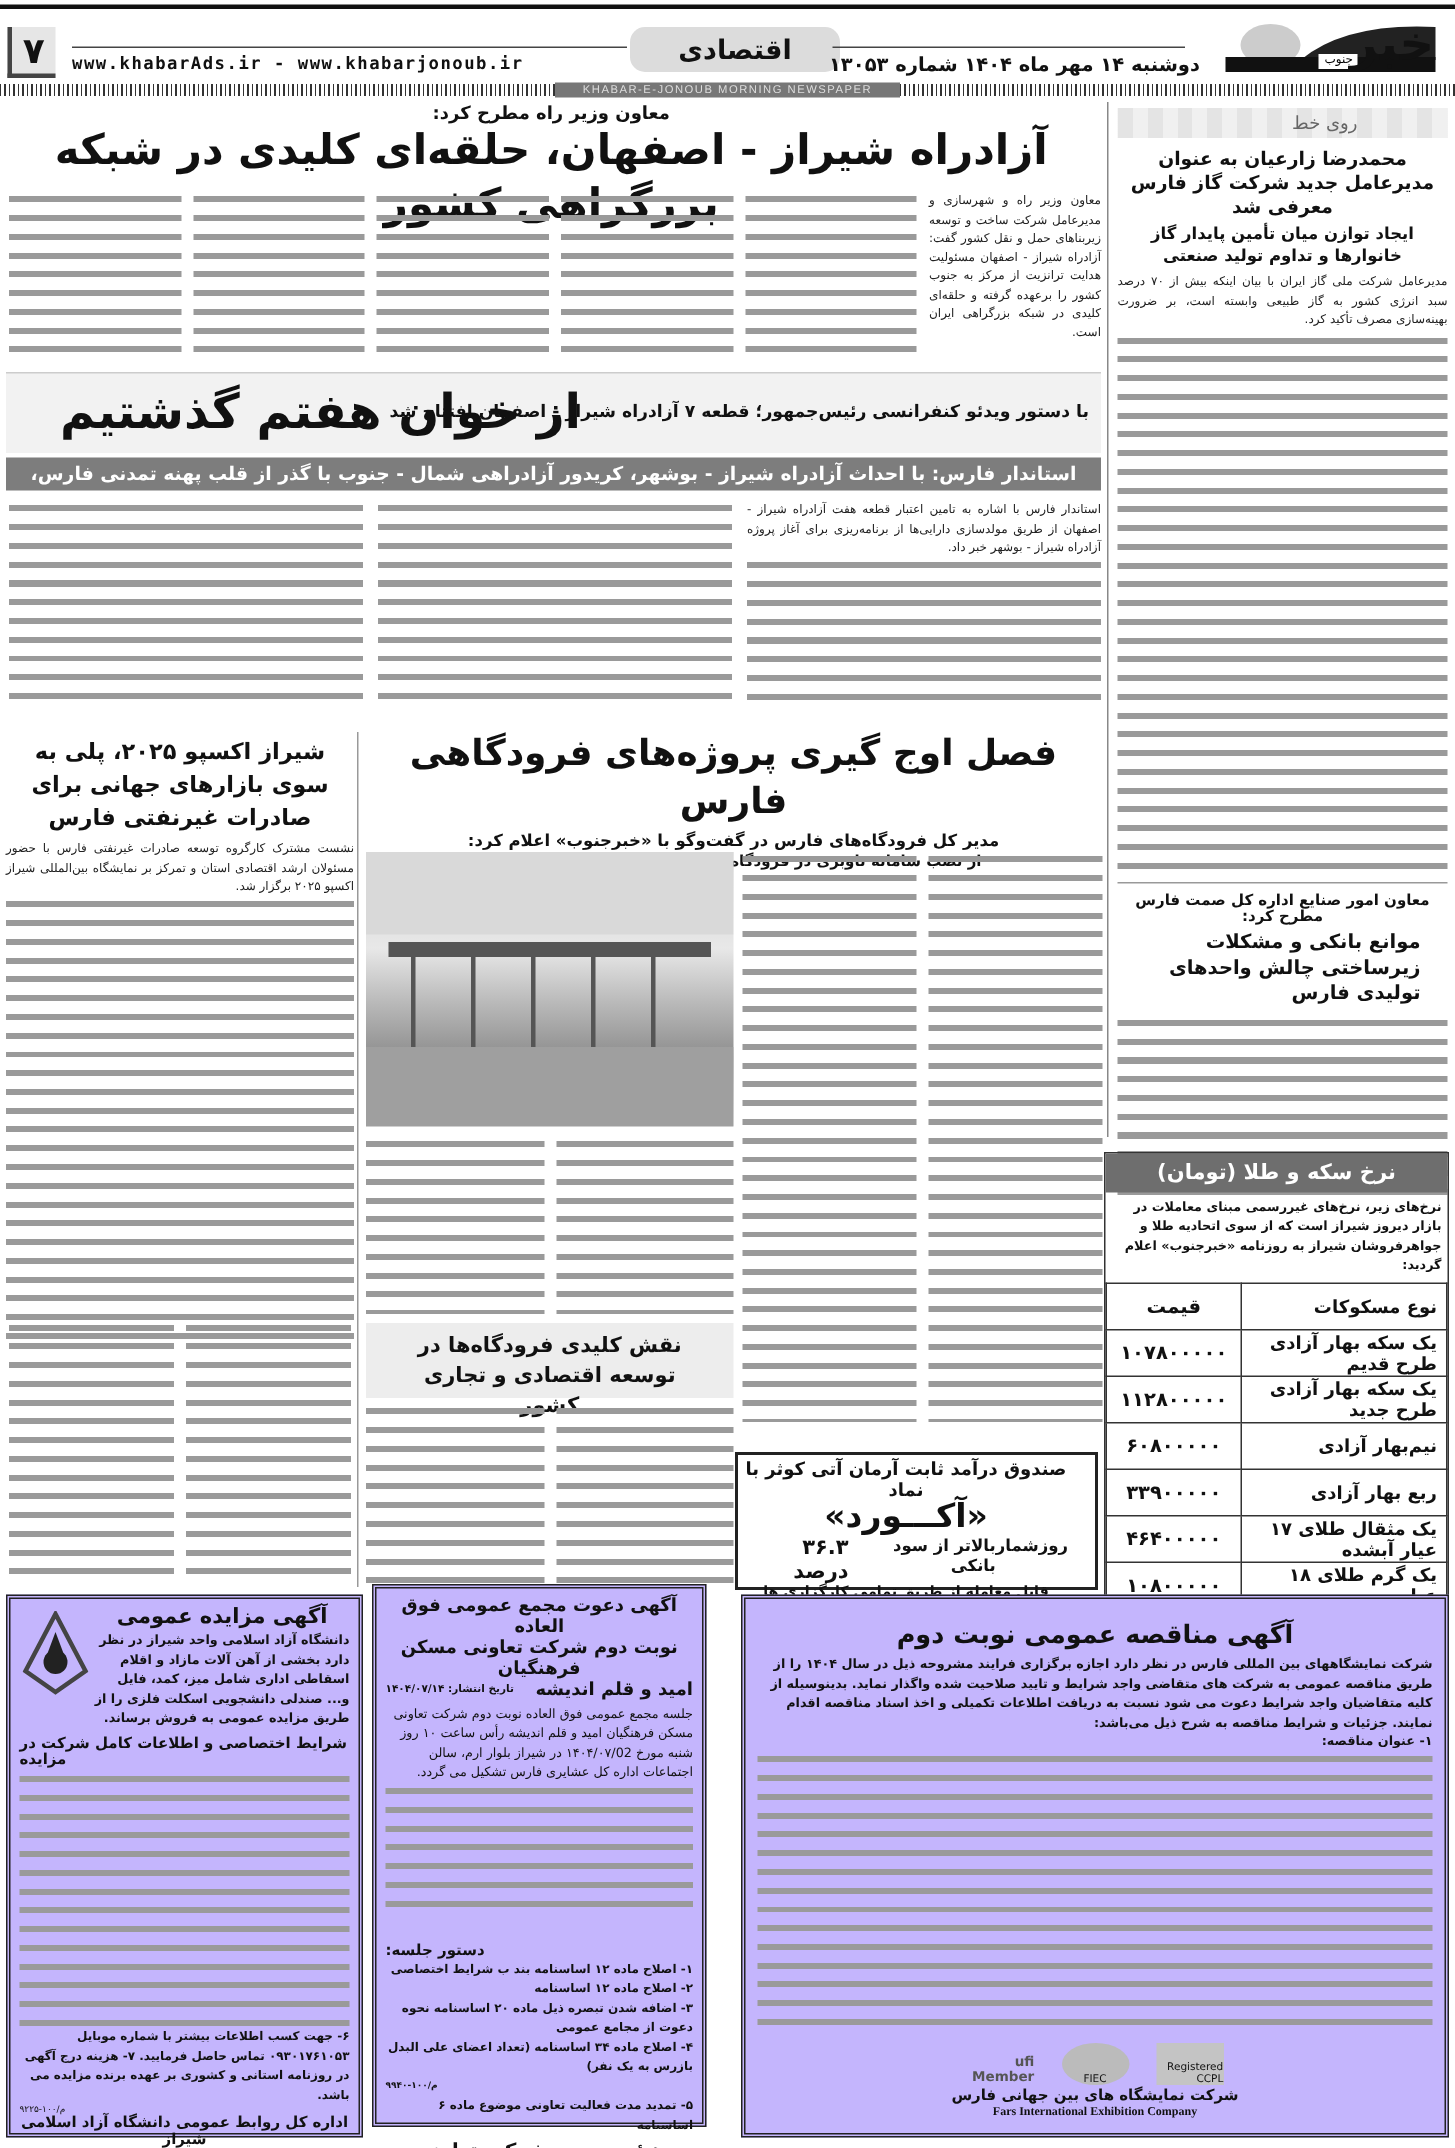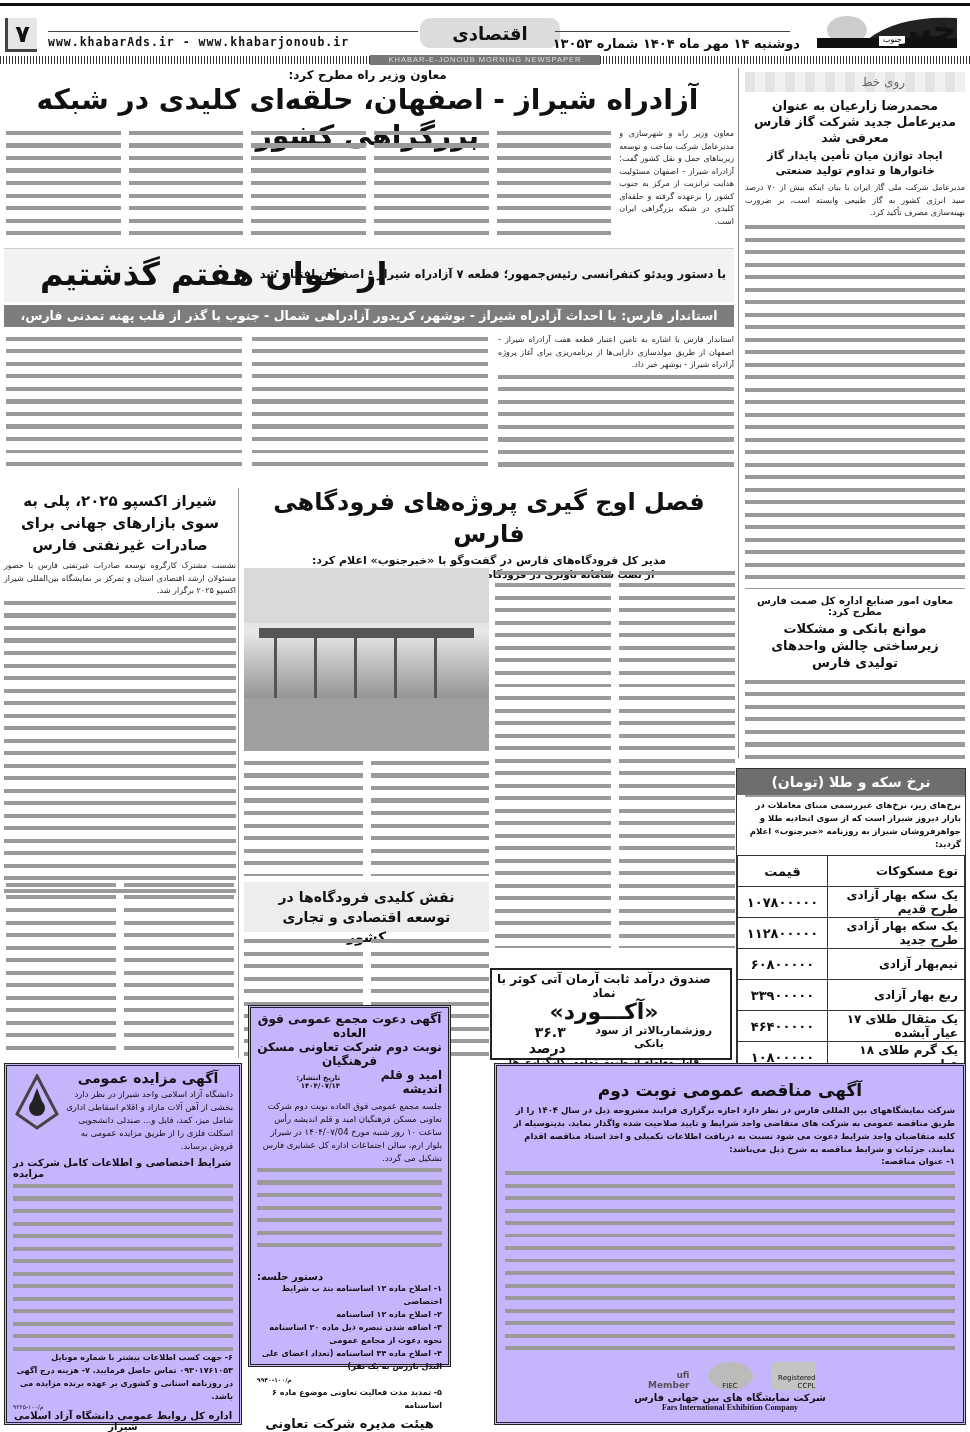--- a/index.html
+++ b/index.html
@@ -59,21 +59,21 @@
 
 <div class="abs" style="left:738px;top:68px;width:1px;height:690px;background:#888"></div>
 <div class="abs rtl" style="left:745px;top:72px;width:220px">
   <div style="height:20px;background:repeating-linear-gradient(90deg,#e4e4e4 0 10px,#f0f0f0 10px 20px);color:#666;font-size:12px;padding-right:60px;line-height:20px">روی خط</div>
   <div style="text-align:center;font-weight:bold;font-size:12.5px;line-height:16px;margin-top:6px">محمدرضا زارعیان به عنوان مدیرعامل جدید شرکت گاز فارس معرفی شد</div>
   <div style="text-align:center;font-weight:bold;font-size:11px;line-height:15px;margin-top:2px">ایجاد توازن میان تأمین پایدار گاز خانوارها و تداوم تولید صنعتی</div>
   <div class="col-text" style="margin-top:4px">مدیرعامل شرکت ملی گاز ایران با بیان اینکه بیش از ۷۰ درصد سبد انرژی کشور به گاز طبیعی وابسته است، بر ضرورت بهینه‌سازی مصرف تأکید کرد.</div>
   <div class="filler" style="height:360px;margin-top:2px"></div>
   <div class="hline" style="margin:6px 0"></div>
   <div style="text-align:center;font-weight:bold;font-size:10px;margin-top:4px">معاون امور صنایع اداره کل صمت فارس مطرح کرد:</div>
-  <div style="text-align:center;font-weight:900;font-size:13px;line-height:17px;margin-top:3px;padding:0 18px">موانع بانکی و مشکلات زیرساختی چالش واحدهای تولیدی فارس</div>
+  <div style="font-weight:900;font-size:13px;line-height:17px;margin-top:3px;padding:0 18px">موانع بانکی و مشکلات زیرساختی چالش واحدهای تولیدی فارس</div>
   <div class="filler" style="height:120px;margin-top:6px"></div>
 </div>
 
 <div class="abs rtl" style="left:736px;top:768px;width:230px;border:1px solid #333">
   <div class="grey-band" style="text-align:center;font-size:14px;height:26px;line-height:26px;background:#6e6e6e">نرخ سکه و طلا (تومان)</div>
   <div style="font-size:8.5px;line-height:13px;padding:4px 4px;font-weight:bold">نرخ‌های زیر، نرخ‌های غیررسمی مبنای معاملات در بازار دیروز شیراز است که از سوی اتحادیه طلا و جواهرفروشان شیراز به روزنامه «خبرجنوب» اعلام گردید:</div>
   <table class="price-table">
     <tbody>
         <tr>
       <th>نوع مسکوکات</th>
@@ -207,28 +207,28 @@
   <div class="filler" style="height:190px;margin-top:2px"></div>
   <div style="display:flex;justify-content:center;gap:18px;margin-top:4px">
     <div style="width:45px;height:28px;background:#c4c4c4;font-size:7px;display:flex;align-items:flex-end;justify-content:center;direction:ltr">Registered CCPL</div>
     <div style="width:45px;height:28px;border-radius:50%;background:#bbb;font-size:7px;display:flex;align-items:flex-end;justify-content:center;direction:ltr">FIEC</div>
     <div style="width:45px;height:28px;font-size:9px;font-weight:bold;color:#555;display:flex;align-items:flex-end;justify-content:center;direction:ltr">ufi Member</div>
   </div>
   <div style="text-align:center;font-weight:bold;font-size:10px;margin-top:2px">شرکت نمایشگاه های بین جهانی فارس</div>
   <div style="text-align:center;font-size:8px;font-family:'Liberation Serif',serif;font-weight:bold;direction:ltr">Fars International Exhibition Company</div>
 </div>
 
-<div class="abs rtl ad-box" style="left:248px;top:1005px;width:203px;height:362px;padding:4px 6px">
+<div class="abs rtl ad-box" style="left:248px;top:1056px;width:223px;height:362px;padding:4px 6px">
   <div style="font-weight:900;font-size:12px;text-align:center">آگهی دعوت مجمع عمومی فوق العاده</div>
   <div style="font-weight:900;font-size:12px;text-align:center">نوبت دوم شرکت تعاونی مسکن فرهنگیان</div>
   <div style="display:flex;justify-content:space-between;align-items:center">
     <span style="font-weight:900;font-size:12px">امید و قلم اندیشه</span>
     <span style="font-size:7px;font-weight:bold">تاریخ انتشار: ۱۴۰۴/۰۷/۱۴</span>
   </div>
-  <div style="font-size:8.5px;line-height:13px;margin-top:4px">جلسه مجمع عمومی فوق العاده نوبت دوم شرکت تعاونی مسکن فرهنگیان امید و قلم اندیشه رأس ساعت ۱۰ روز شنبه مورخ ۱۴۰۴/۰۷/04 در شیراز بلوار ارم، سالن اجتماعات اداره کل عشایری فارس تشکیل می گردد.</div>
+  <div style="font-size:8.5px;line-height:13px;margin-top:4px">جلسه مجمع عمومی فوق العاده نوبت دوم شرکت تعاونی مسکن فرهنگیان امید و قلم اندیشه رأس ساعت ۱۰ روز شنبه مورخ ۱۴۰۴/۰۷/02 در شیراز بلوار ارم، سالن اجتماعات اداره کل عشایری فارس تشکیل می گردد.</div>
   <div class="filler" style="height:90px"></div>
   <div style="font-weight:bold;font-size:10px;text-align:left;margin-top:16px">دستور جلسه:</div>
   <div style="font-size:8px;line-height:13px;font-weight:bold">
     <div>۱- اصلاح ماده ۱۲ اساسنامه بند ب شرایط اختصاصی</div>
     <div>۲- اصلاح ماده ۱۲ اساسنامه</div>
     <div>۳- اضافه شدن تبصره ذیل ماده ۲۰ اساسنامه نحوه دعوت از مجامع عمومی</div>
     <div>۴- اصلاح ماده ۳۴ اساسنامه (تعداد اعضای علی البدل بازرس به یک نفر)</div>
     <div style="font-size:6px;text-align:left">م/۱۰۰-۹۹۴۰</div>
     <div>۵- تمدید مدت فعالیت تعاونی موضوع ماده ۶ اساسنامه</div>
   </div>
@@ -237,19 +237,19 @@
 
 <div class="abs rtl ad-box" style="left:4px;top:1063px;width:238px;height:362px;padding:4px 6px">
   <div class="abs" style="left:8px;top:8px;width:44px;height:56px">
     <svg width="44" height="56" viewBox="0 0 44 56">
         <path d="M22 2 L42 40 L22 54 L2 40 Z" fill="none" stroke="#444" stroke-width="3"></path>
         <circle cx="22" cy="34" r="8" fill="#222"></circle>
         <path d="M22 14 L28 30 L16 30 Z" fill="#222"></path>
       </svg>
   </div>
   <div style="font-weight:900;font-size:14px;text-align:center;padding-left:50px">آگهی مزایده عمومی</div>
-  <div style="font-size:8.5px;line-height:13px;font-weight:normal;padding-left:50px;margin-top:2px">دانشگاه آزاد اسلامی واحد شیراز در نظر دارد بخشی از آهن آلات مازاد و اقلام اسقاطی اداری شامل میز، کمد، فایل و... صندلی دانشجویی اسکلت فلزی را از طریق مزایده عمومی به فروش برساند.</div>
+  <div style="font-size:8.5px;line-height:13px;font-weight:bold;padding-left:50px;margin-top:2px">دانشگاه آزاد اسلامی واحد شیراز در نظر دارد بخشی از آهن آلات مازاد و اقلام اسقاطی اداری شامل میز، کمد، فایل و... صندلی دانشجویی اسکلت فلزی را از طریق مزایده عمومی به فروش برساند.</div>
   <div style="font-weight:900;font-size:10px;text-align:left;margin-top:4px">شرایط اختصاصی و اطلاعات کامل شرکت در مزایده</div>
   <div class="filler" style="height:170px;margin-top:2px"></div>
   <div style="font-size:8px;line-height:13px;font-weight:bold">۶- جهت کسب اطلاعات بیشتر با شماره موبایل ۰۹۳۰۱۷۶۱۰۵۳ تماس حاصل فرمایید. ۷- هزینه درج آگهی در روزنامه استانی و کشوری بر عهده برنده مزایده می باشد.</div>
   <div style="font-size:6px;text-align:left">م/۱۰۰-۹۲۲۵</div>
   <div style="font-weight:900;font-size:10px;text-align:center">اداره کل روابط عمومی دانشگاه آزاد اسلامی شیراز</div>
 </div>
 
 </body></html>

